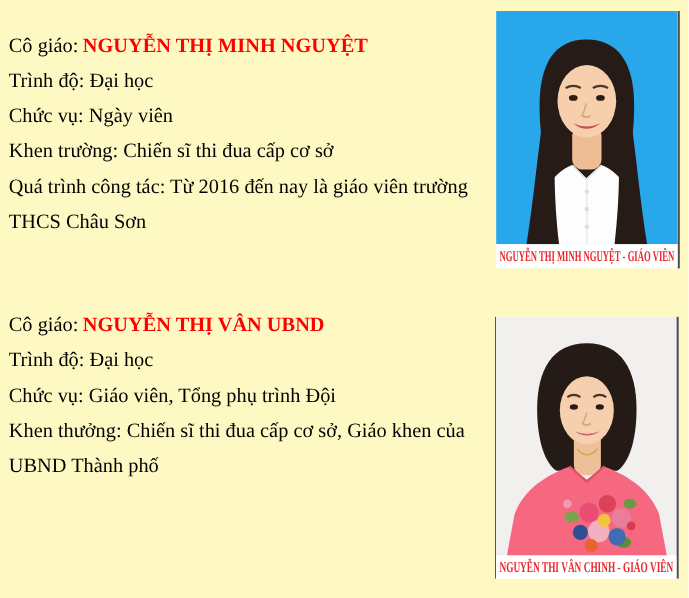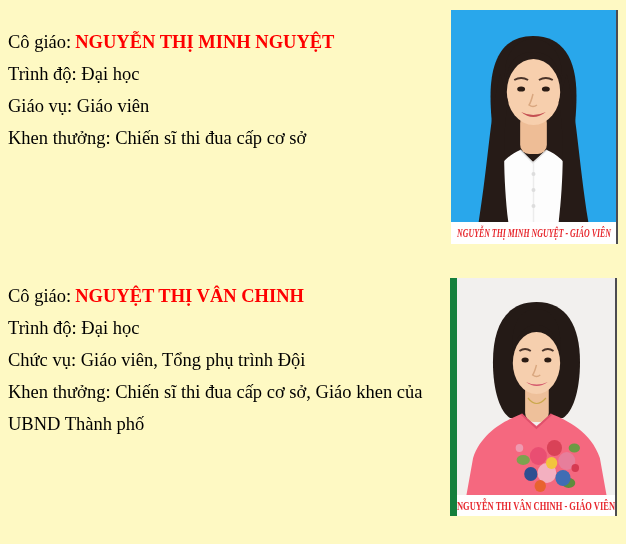--- a/index.html
+++ b/index.html
@@ -31,26 +31,25 @@
   .text-block-2 { top:280px; }
 
   .photo-card {
     position:absolute;
     background:#ffffff;
   }
   .photo-card-1 {
     left:451px; top:10px;
     width:167px; height:234px;
     border-right:2px solid #4c4c50;
-    font-style:italic;
   }
   .photo-card-2 {
-    left:450px; top:278px;
+    left:450px; top:288px;
     width:167px; height:238px;
-    border-left:7px solid #15803d;
+    border-left:1px solid #15803d;
     border-right:2px solid #4c4c50;
   }
   .photo-area { width:100%; display:block; }
   .photo-card-1 .photo-area { height:212px; }
   .photo-card-2 .photo-area { height:217px; }
   .photo-area svg { width:100%; height:100%; display:block; }
 
   .caption-strip {
     width:100%;
     height:21px;
@@ -71,22 +70,23 @@
   }
 </style>
 </head>
 <body>
 
 <div class="page">
 
   <div class="profile-text text-block-1">
     <p><span class="prefix">Cô giáo:</span><span class="teacher-name">NGUYỄN THỊ MINH NGUYỆT</span></p>
     <p>Trình độ: Đại học</p>
-    <p>Giáo vụ: Giáo viên</p>
-    <p>Khen thưởng: Chiến sĩ thi đua cấp cơ sở</p>
+    <p>Chức vụ: Ngày viên</p>
+    <p>Khen trường: Chiến sĩ thi đua cấp cơ sở</p>
+    <p>Quá trình công tác: Từ 2016 đến nay là giáo viên trường THCS Châu Sơn</p>
   </div>
 
   <div class="photo-card photo-card-1">
     <div class="photo-area">
       <svg viewBox="0 0 167 212" preserveAspectRatio="none">
         <rect width="167" height="212" fill="#29A7EB"></rect>
 
         <path d="M83 26 C54 26 40 48 40 86 C40 118 46 140 50 152 L117 152 C121 140 127 118 127 86 C127 48 113 26 83 26 Z" fill="#261b17"></path>
 
         <rect x="70" y="104" width="27" height="40" rx="9" fill="#eebd96"></rect>
@@ -115,21 +115,21 @@
         <path d="M50 64 C40 100 38 150 28 212 L58 212 C53 170 52 120 58 92 Z" fill="#261b17"></path>
         <path d="M117 64 C127 100 129 150 139 212 L109 212 C114 170 115 120 109 92 Z" fill="#261b17"></path>
       </svg>
     </div>
     <div class="caption-strip">
       <span class="caption-text" style="transform: scaleX(0.582418);">NGUYỄN THỊ MINH NGUYỆT - GIÁO VIÊN</span>
     </div>
   </div>
 
   <div class="profile-text text-block-2">
-    <p><span class="prefix">Cô giáo:</span><span class="teacher-name">NGUYỆT THỊ VÂN CHINH</span></p>
+    <p><span class="prefix">Cô giáo:</span><span class="teacher-name">NGUYỄN THỊ VÂN UBND</span></p>
     <p>Trình độ: Đại học</p>
     <p>Chức vụ: Giáo viên, Tổng phụ trình Đội</p>
     <p>Khen thưởng: Chiến sĩ thi đua cấp cơ sở, Giáo khen của UBND Thành phố</p>
   </div>
 
   <div class="photo-card photo-card-2">
     <div class="photo-area">
       <svg viewBox="0 0 167 217" preserveAspectRatio="none">
         <rect width="167" height="217" fill="#f2f0ee"></rect>
 

